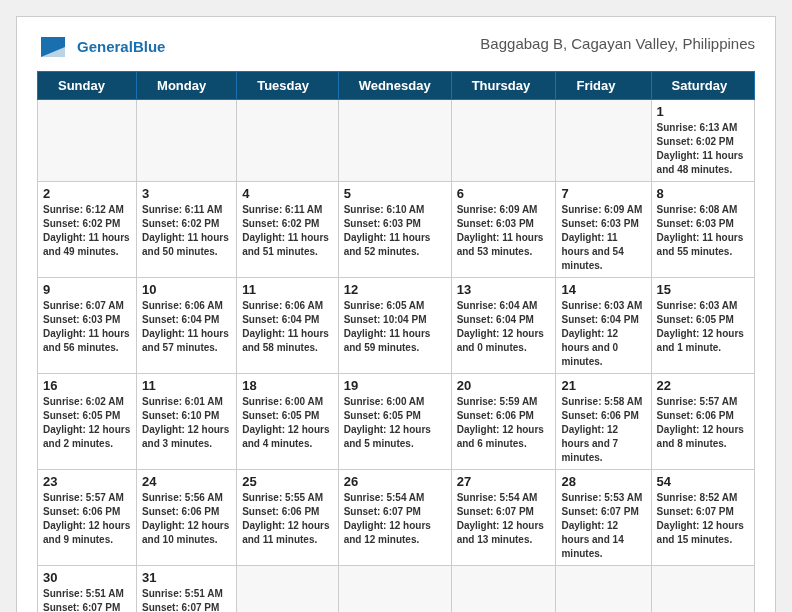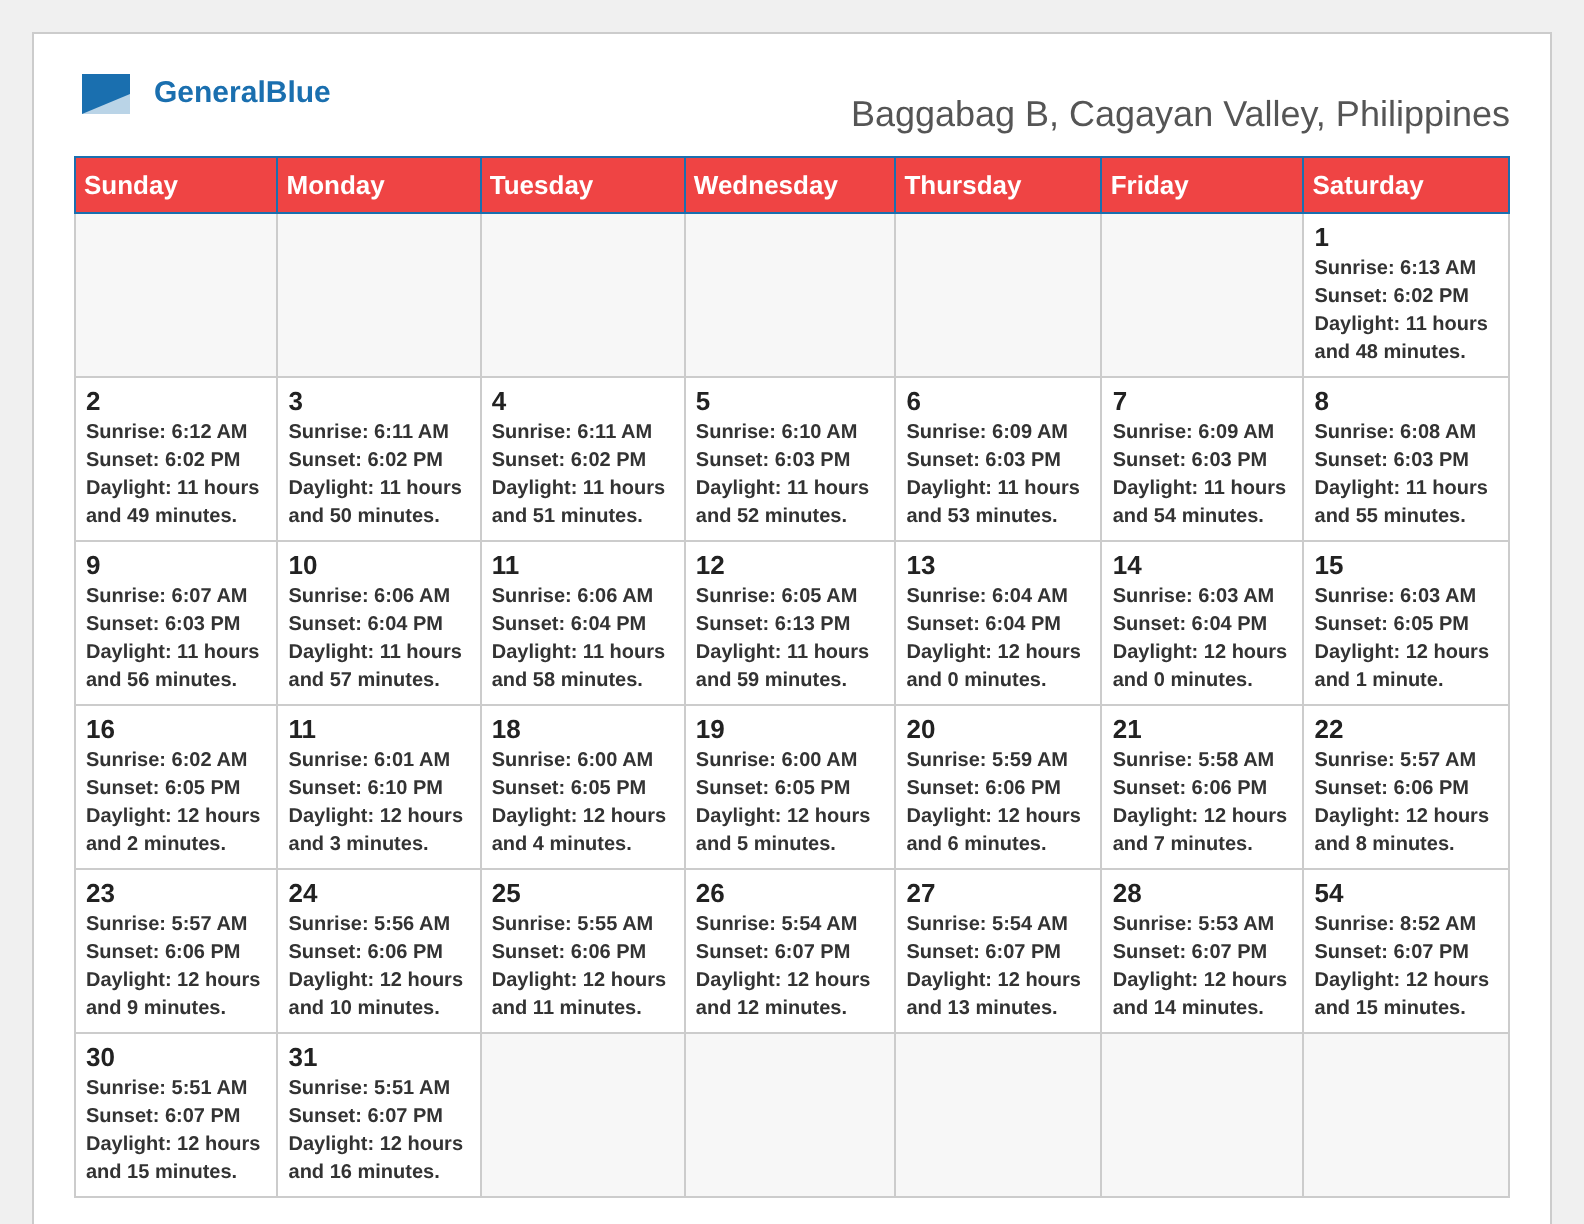--- a/index.html
+++ b/index.html
@@ -43,35 +43,35 @@
     .title-block {
       text-align: right;
     }
     .month-title {
       font-size: 32px;
       color: #333;
       font-weight: bold;
       line-height: 1.1;
     }
     .location {
-      font-size: 18px;
+      font-size: 15px;
       color: #555;
-      margin-top: 14px;
+      margin-top: 2px;
     }
     
     .cal-table {
       width: 100%;
       border-collapse: collapse;
     }
     .cal-table th {
-      background: #ef4444;
+      background: #0c4a6e;
       color: #fff;
       font-size: 13px;
       font-weight: bold;
-      padding: 6px 4px;
+      padding: 6px 20px;
       text-align: left;
       border: 1px solid #1a6faf;
     }
     .cal-table td {
       border: 1px solid #ccc;
       vertical-align: top;
       padding: 4px 5px;
       width: 110px;
       min-height: 70px;
       font-size: 10.5px;
@@ -205,21 +205,21 @@
           </td>
           <td>
             <span class="day-num">11</span>
             <div class="day-info">Sunrise: 6:06 AM
 Sunset: 6:04 PM
 Daylight: 11 hours and 58 minutes.</div>
           </td>
           <td>
             <span class="day-num">12</span>
             <div class="day-info">Sunrise: 6:05 AM
-Sunset: 6:13 PM
+Sunset: 10:04 PM
 Daylight: 11 hours and 59 minutes.</div>
           </td>
           <td>
             <span class="day-num">13</span>
             <div class="day-info">Sunrise: 6:04 AM
 Sunset: 6:04 PM
 Daylight: 12 hours and 0 minutes.</div>
           </td>
           <td>
             <span class="day-num">14</span>

